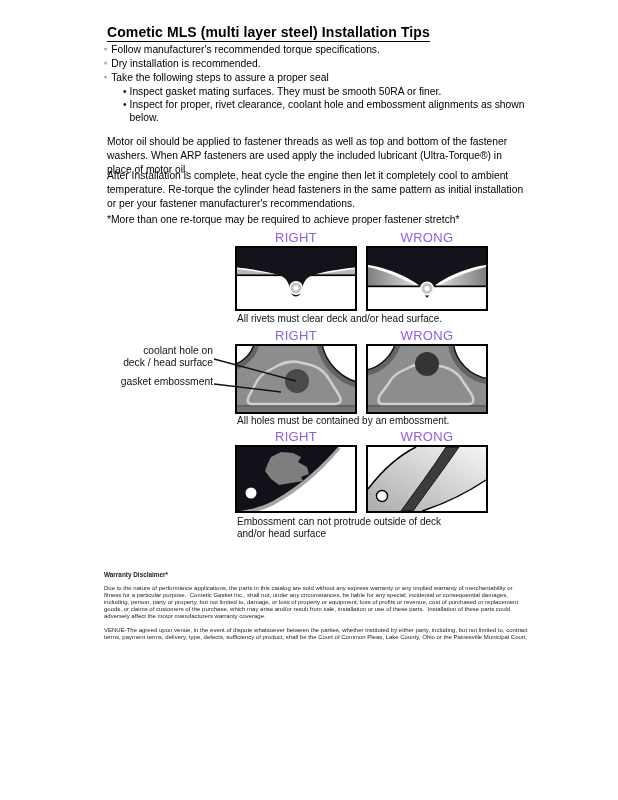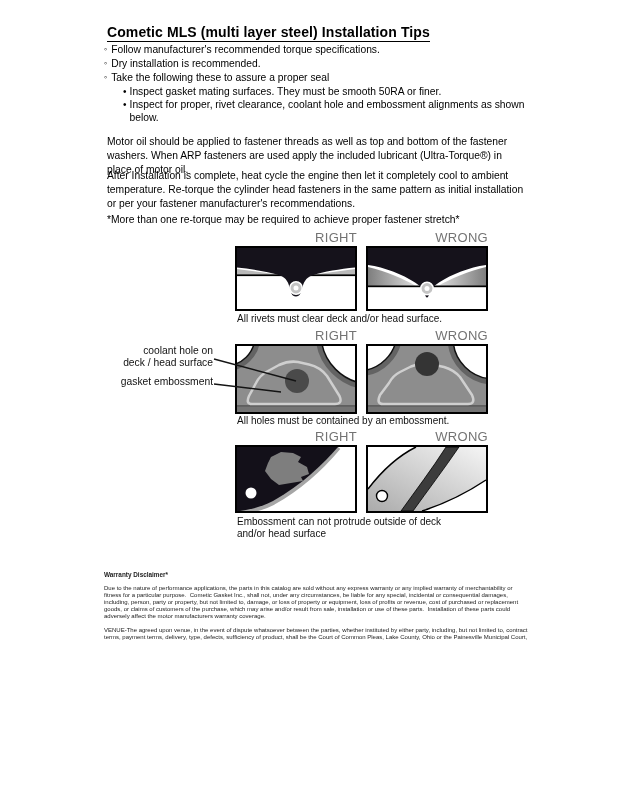--- a/index.html
+++ b/index.html
@@ -20,21 +20,21 @@
   .tip .m1 { font-size:9px; margin-right:4px; position:relative; top:-1px; }
   .tip.sub { padding-left:19px; }
   .tip .m2 { font-size:10px; margin-right:3px; }
 
   .diesel-h { left:107px; top:117px; font-size:12.8px; font-weight:bold; }
   .body-p { left:107px; width:421px; font-size:10.3px; line-height:13.9px; }
   .p1 { top:135px; }
   .p2 { top:169px; }
   .note { top:213px; }
 
-  .dg-label { font-size:13px; line-height:14px; text-align:right; width:122px; letter-spacing:0.3px; color:#737373; }
+  .dg-label { font-size:13px; line-height:14px; text-align:center; width:122px; letter-spacing:0.3px; color:#8b5cf6; }
   .dg-caption { font-size:10px; line-height:11.5px; color:#111; }
   .dg-box { width:122px; }
   .dg-box svg { display:block; }
 
   .side-label { font-size:10.3px; line-height:12px; text-align:right; width:126px; color:#111; }
 
   .legal { left:104px; top:572px; width:427px; font-size:6px; line-height:6.95px; color:#1c1c1c; }
   .legal .lh { font-size:6.4px; font-weight:bold; margin-bottom:6.5px; }
   .legal p { margin-bottom:6.5px; white-space:pre-wrap; }
 
@@ -51,21 +51,21 @@
     <div class="tip">
       <span class="m1">◦</span>
       <span>Follow manufacturer's recommended torque specifications.</span>
     </div>
     <div class="tip">
       <span class="m1">◦</span>
       <span>Dry installation is recommended.</span>
     </div>
     <div class="tip">
       <span class="m1">◦</span>
-      <span>Take the following these to assure a proper seal</span>
+      <span>Take the following steps to assure a proper seal</span>
     </div>
     <div class="tip sub">
       <span class="m2">•</span>
       <span>Inspect gasket mating surfaces.  They must be smooth 50RA or finer.</span>
     </div>
     <div class="tip sub">
       <span class="m2">•</span>
       <span>Inspect for proper, rivet clearance, coolant hole and embossment alignments as shown below.</span>
     </div>
   </div>

